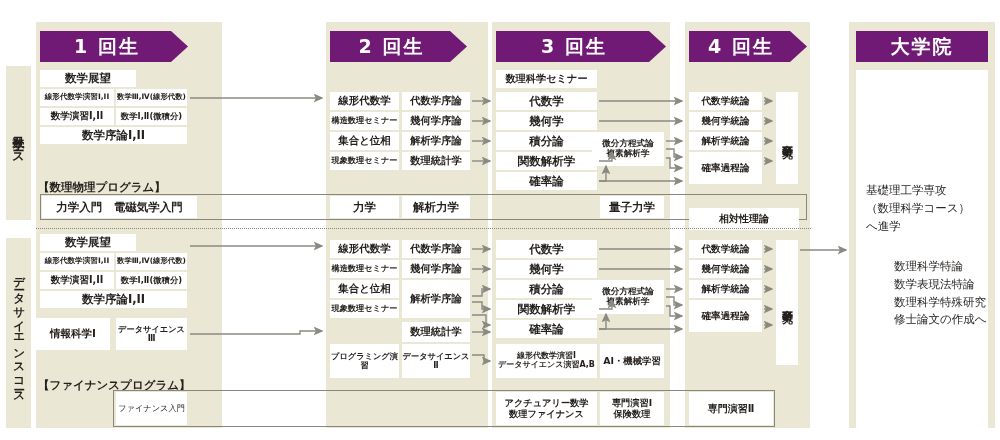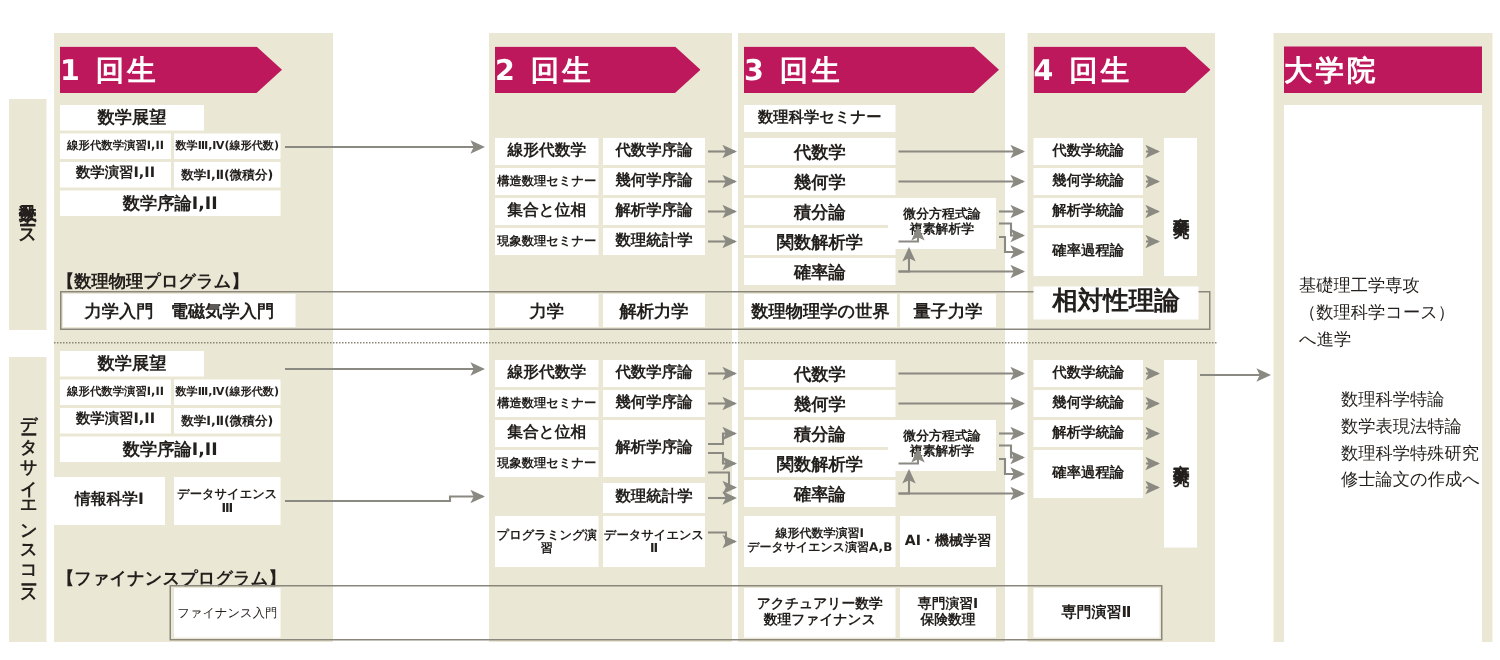--- a/index.html
+++ b/index.html
@@ -22,24 +22,24 @@
   }
   .vlabel{
     writing-mode:vertical-rl;
     text-orientation:upright;
     font-weight:bold;
     color:#231f1c;
     letter-spacing:1px;
     line-height:1;
   }
   .banner{
-    background:#be185d;
+    background:#701a75;
     color:#ffffff;
     font-weight:bold;
-    display:flex;align-items:center;
+    display:flex;align-items:center;justify-content:center;
     letter-spacing:2px;
   }
   .banner.arrow{
     clip-path:polygon(0 0, calc(100% - 17px) 0, 100% 50%, calc(100% - 17px) 100%, 0 100%);
     padding-right:14px;
   }
   .cell{
     background:#ffffff;
     color:#231f1c;
     display:flex;align-items:center;justify-content:center;
@@ -170,25 +170,23 @@
     <span>卒業研究</span></div>
 
   <span class="abs prog-label" style="left:38px;top:180px;font-size:11.5px;">【数理物理プログラム】</span>
   <div class="abs prog-box" style="left:40px;top:194px;width:767px;height:26px;"></div>
   <div class="abs cell" style="left:42px;top:196px;width:155px;height:22px;font-size:11.5px;font-weight:bold;">
     <span>力学入門　電磁気学入門</span></div>
   <div class="abs cell" style="left:330px;top:196px;width:69px;height:22px;font-size:11.5px;font-weight:bold;">
     <span>力学</span></div>
   <div class="abs cell" style="left:402px;top:196px;width:68px;height:22px;font-size:11.5px;font-weight:bold;">
     <span>解析力学</span></div>
-  <div class="abs cell" style="left:496px;top:196px;width:102px;height:22px;font-size:11.5px;font-weight:bold;">
-    <span>数理物理学の世界</span></div>
   <div class="abs cell" style="left:600px;top:196px;width:64px;height:22px;font-size:11.5px;font-weight:bold;">
     <span>量子力学</span></div>
-  <div class="abs cell" style="left:689px;top:191px;width:110px;height:22px;font-size:17px;font-weight:bold;">
+  <div class="abs cell" style="left:689px;top:208px;width:110px;height:22px;font-size:10px;font-weight:bold;">
     <span>相対性理論</span></div>
 
   <div class="abs divider-dotted" style="left:36px;top:228px;width:775px;height:0;"></div>
 
   <div class="abs cell" style="left:40px;top:234px;width:96px;height:17px;font-size:11.5px;font-weight:bold;">
     <span>数学展望</span></div>
 
   <div class="abs cell" style="left:40px;top:253px;width:74px;height:17px;font-size:7.6px;font-weight:bold;">
     <span>線形代数学演習I,II</span></div>
   <div class="abs cell" style="left:116px;top:253px;width:71px;height:17px;font-size:7.4px;font-weight:bold;">

